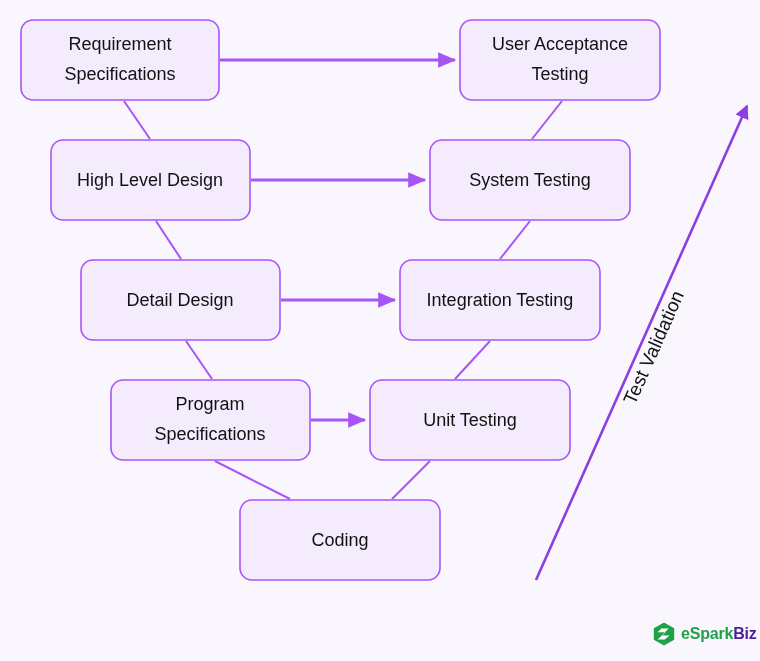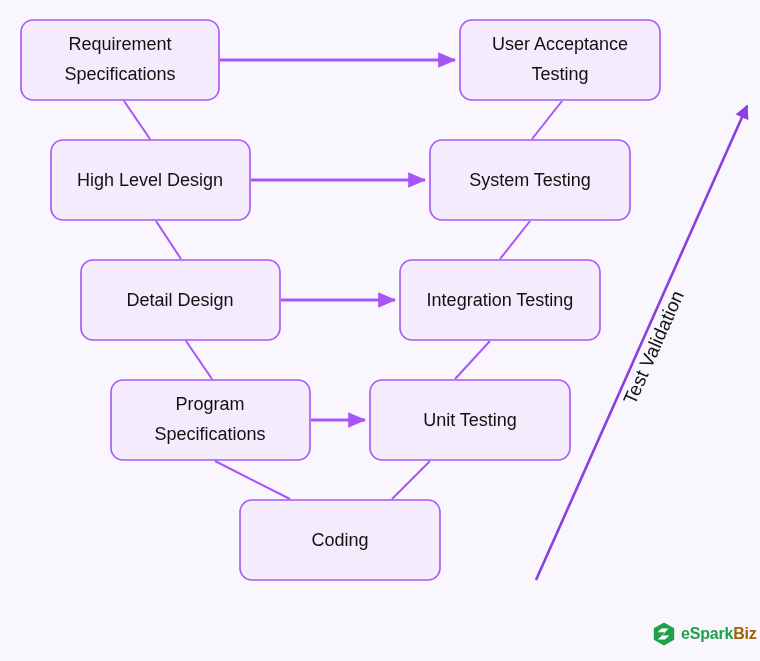--- a/index.html
+++ b/index.html
@@ -77,21 +77,21 @@
   }
   #brand-logo .logo-text {
     font-family: "Liberation Sans", sans-serif;
     font-size: 16px;
     font-weight: bold;
     letter-spacing: -0.2px;
     white-space: nowrap;
     color: #1fa14a;
   }
   #brand-logo .logo-text .suffix {
-    color: #a16207;
+    color: #4c1d95;
   }
 </style>
 </head>
 <body>
 
 <div id="diagram-root">
 
   <svg id="vmodel-svg" viewBox="0 0 760 661">
     <defs>
       <marker id="arrowhead" markerWidth="7" markerHeight="7" refX="5.6" refY="3" orient="auto" markerUnits="strokeWidth">

